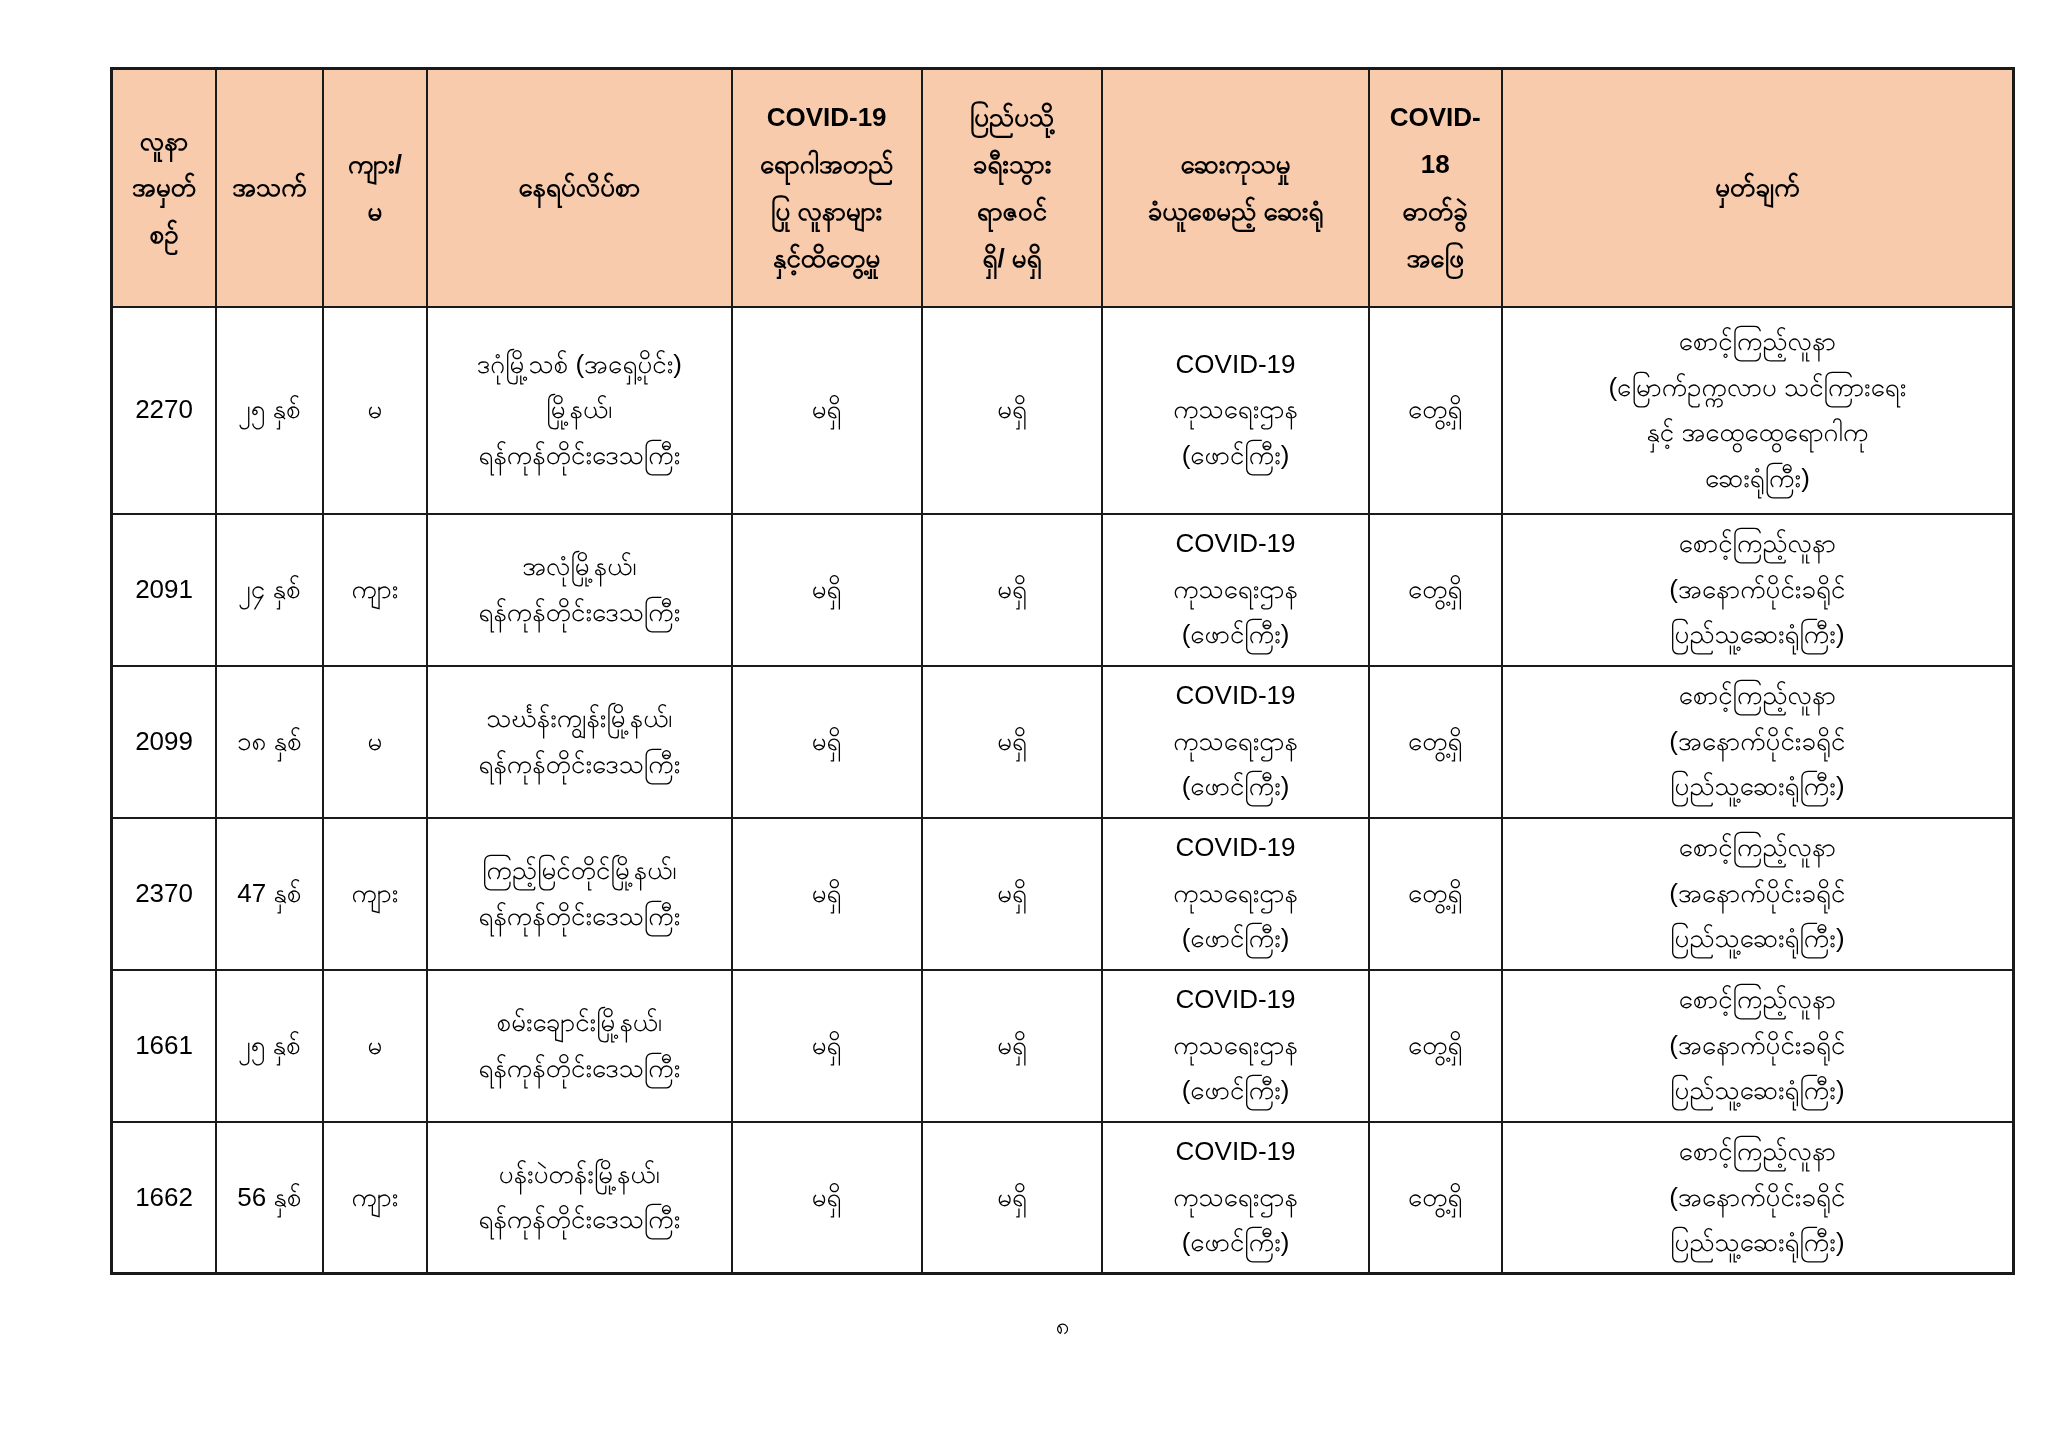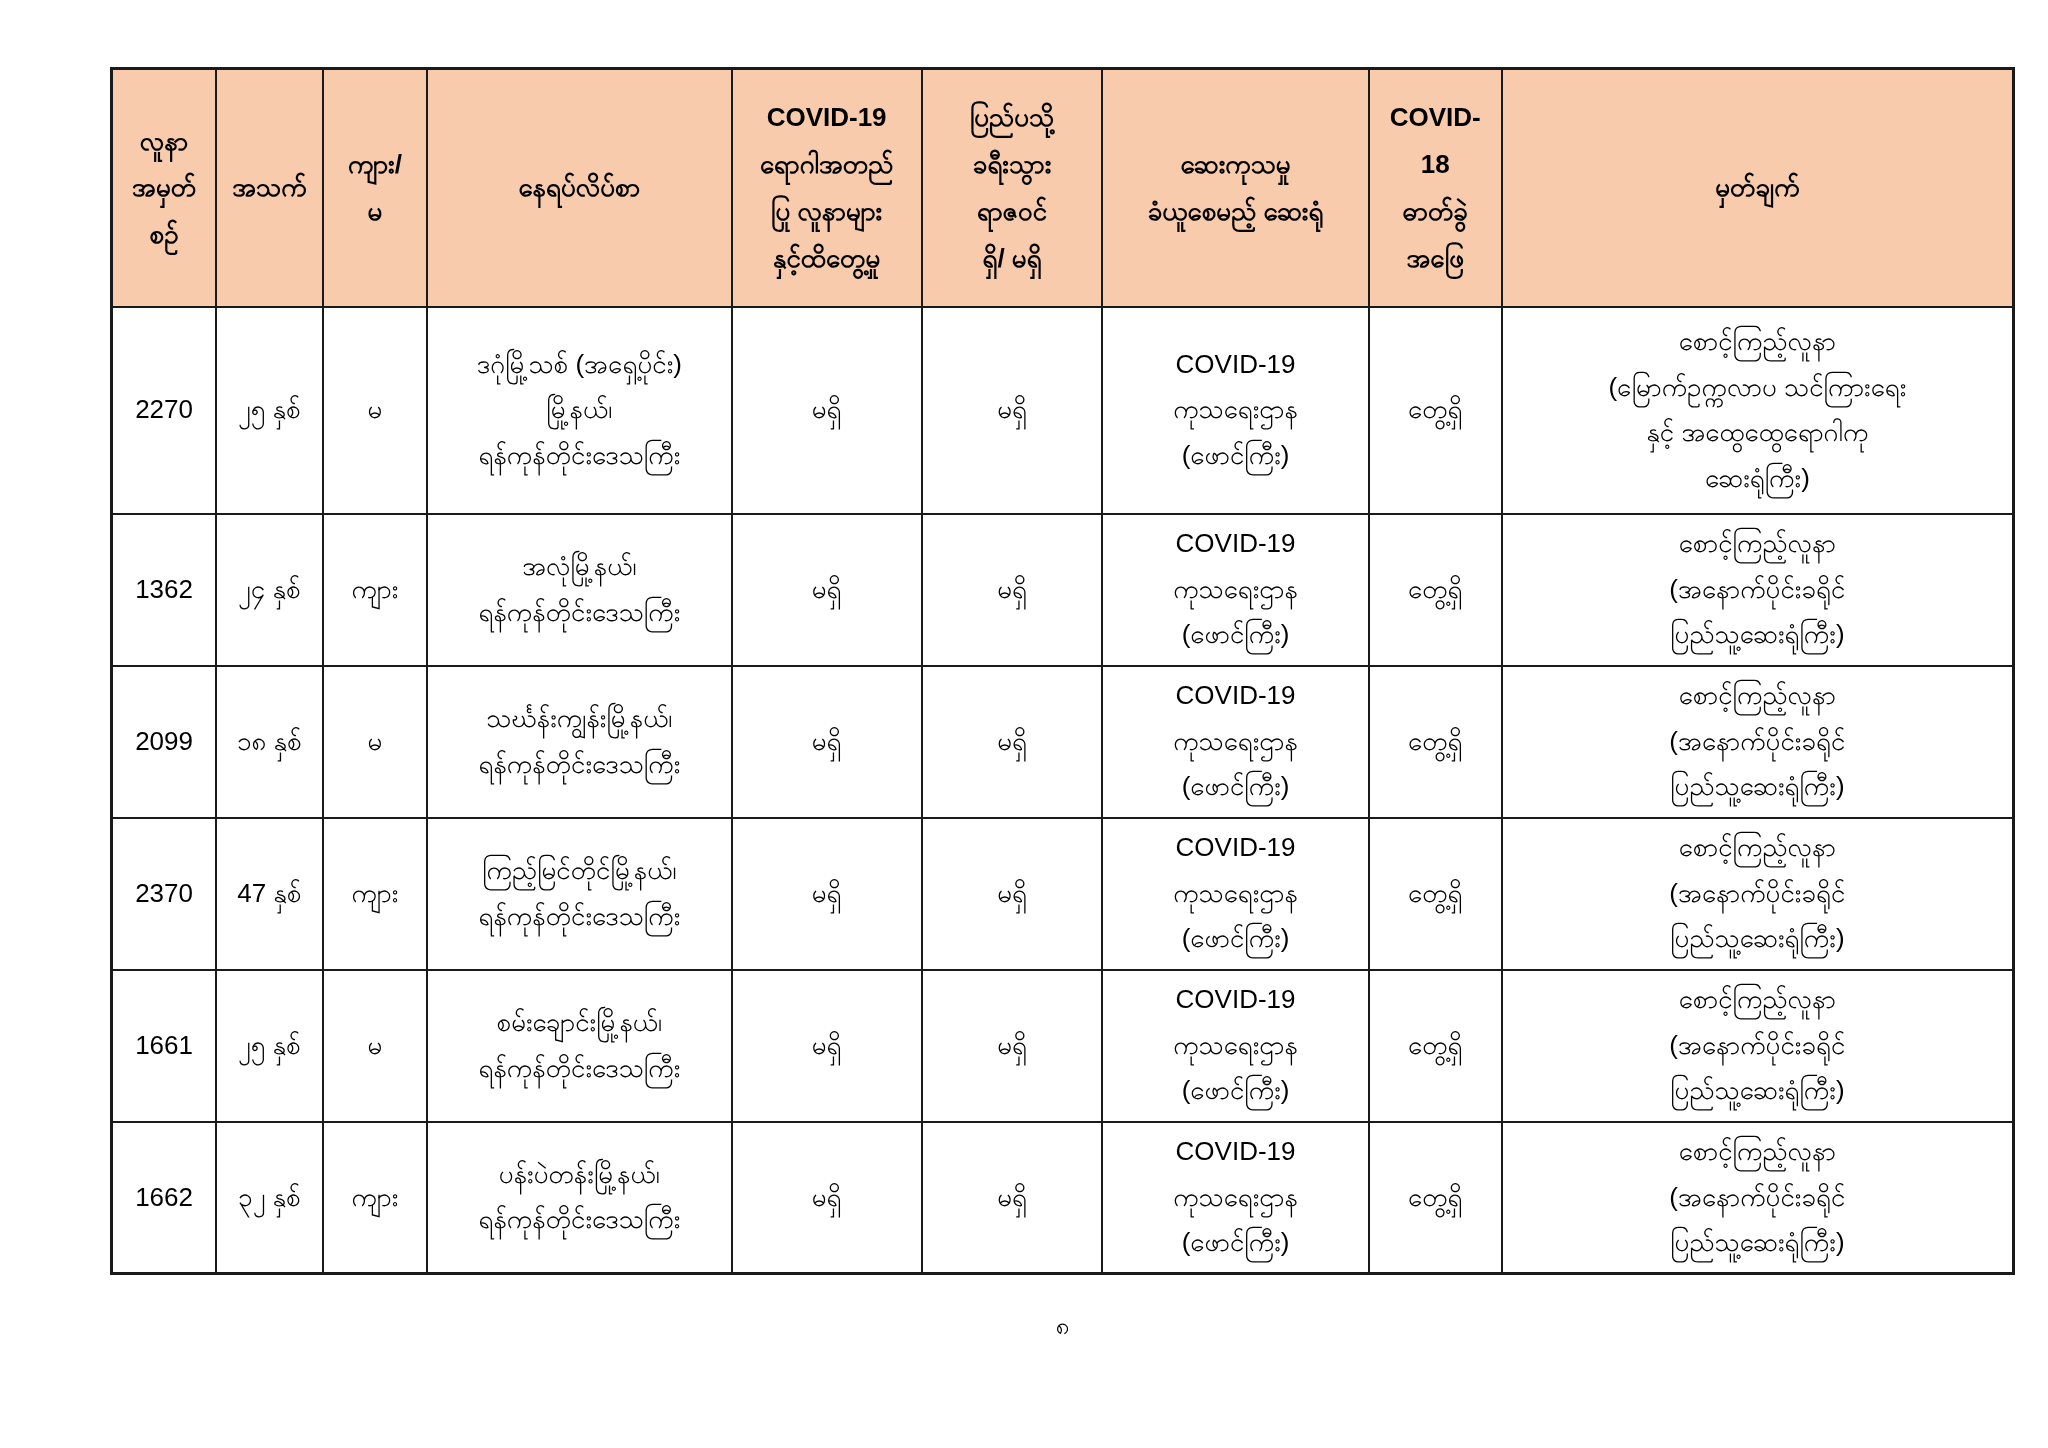--- a/index.html
+++ b/index.html
@@ -111,21 +111,21 @@
         <td>COVID-19
 ကုသရေးဌာန
 (ဖောင်ကြီး)</td>
         <td>တွေ့ရှိ</td>
         <td>စောင့်ကြည့်လူနာ
 (မြောက်ဥက္ကလာပ သင်ကြားရေး
 နှင့် အထွေထွေရောဂါကု
 ဆေးရုံကြီး)</td>
       </tr>
       <tr class="row-std">
-        <td class="num">1362</td>
+        <td class="num">2091</td>
         <td>၂၄ နှစ်</td>
         <td>ကျား</td>
         <td>အလုံမြို့နယ်၊
 ရန်ကုန်တိုင်းဒေသကြီး</td>
         <td>မရှိ</td>
         <td>မရှိ</td>
         <td>COVID-19
 ကုသရေးဌာန
 (ဖောင်ကြီး)</td>
         <td>တွေ့ရှိ</td>
@@ -176,21 +176,21 @@
         <td>COVID-19
 ကုသရေးဌာန
 (ဖောင်ကြီး)</td>
         <td>တွေ့ရှိ</td>
         <td>စောင့်ကြည့်လူနာ
 (အနောက်ပိုင်းခရိုင်
 ပြည်သူ့ဆေးရုံကြီး)</td>
       </tr>
       <tr class="row-std">
         <td class="num">1662</td>
-        <td>၃၂ နှစ်</td>
+        <td>56 နှစ်</td>
         <td>ကျား</td>
         <td>ပန်းပဲတန်းမြို့နယ်၊
 ရန်ကုန်တိုင်းဒေသကြီး</td>
         <td>မရှိ</td>
         <td>မရှိ</td>
         <td>COVID-19
 ကုသရေးဌာန
 (ဖောင်ကြီး)</td>
         <td>တွေ့ရှိ</td>
         <td>စောင့်ကြည့်လူနာ

